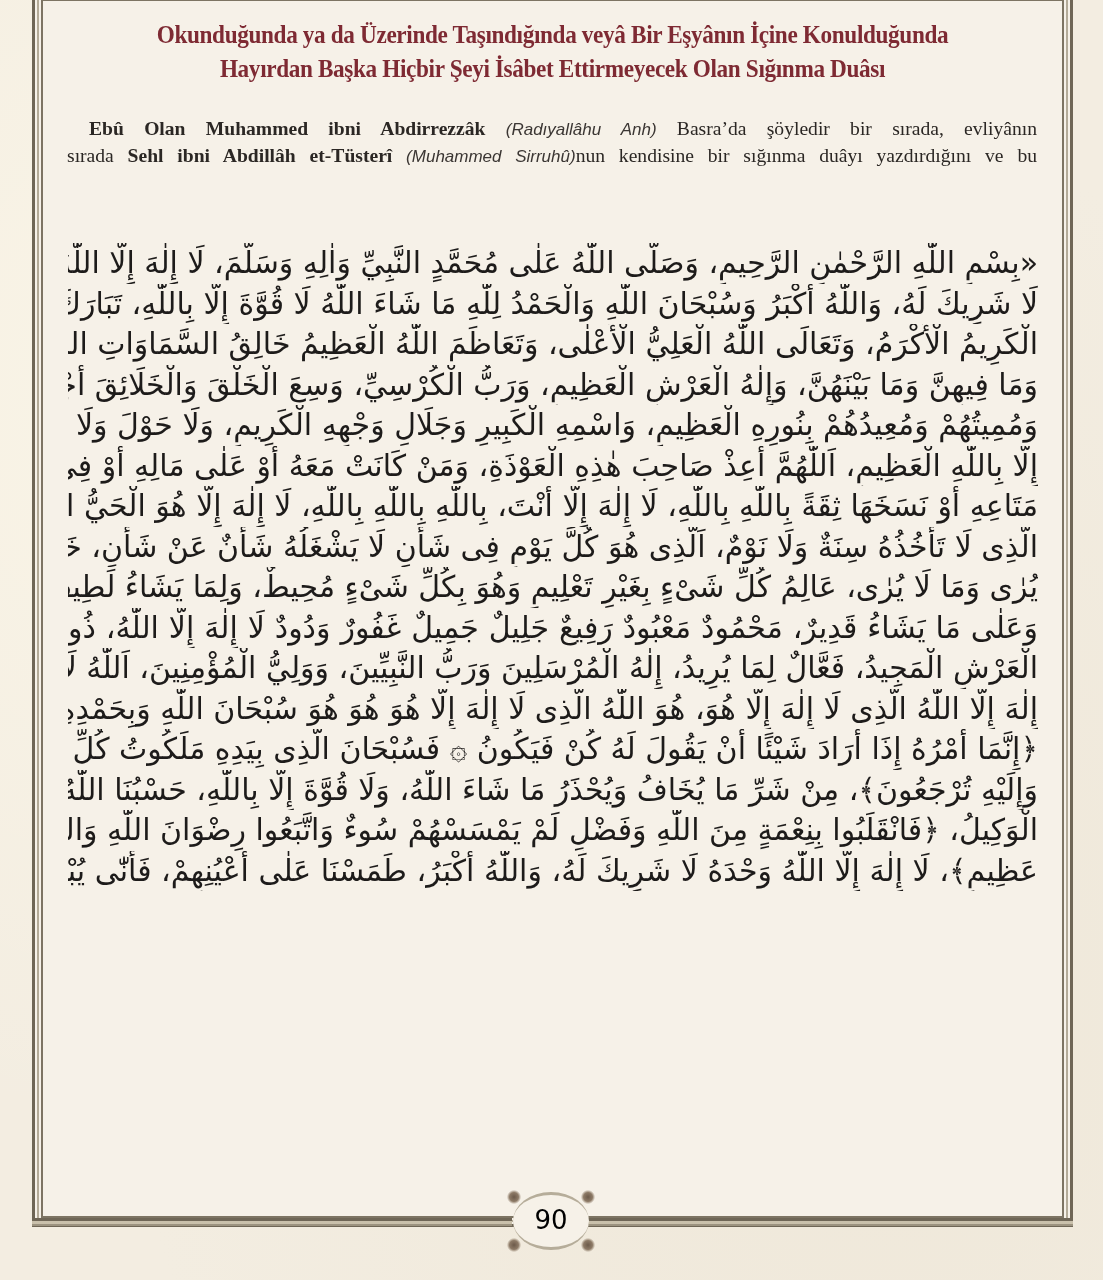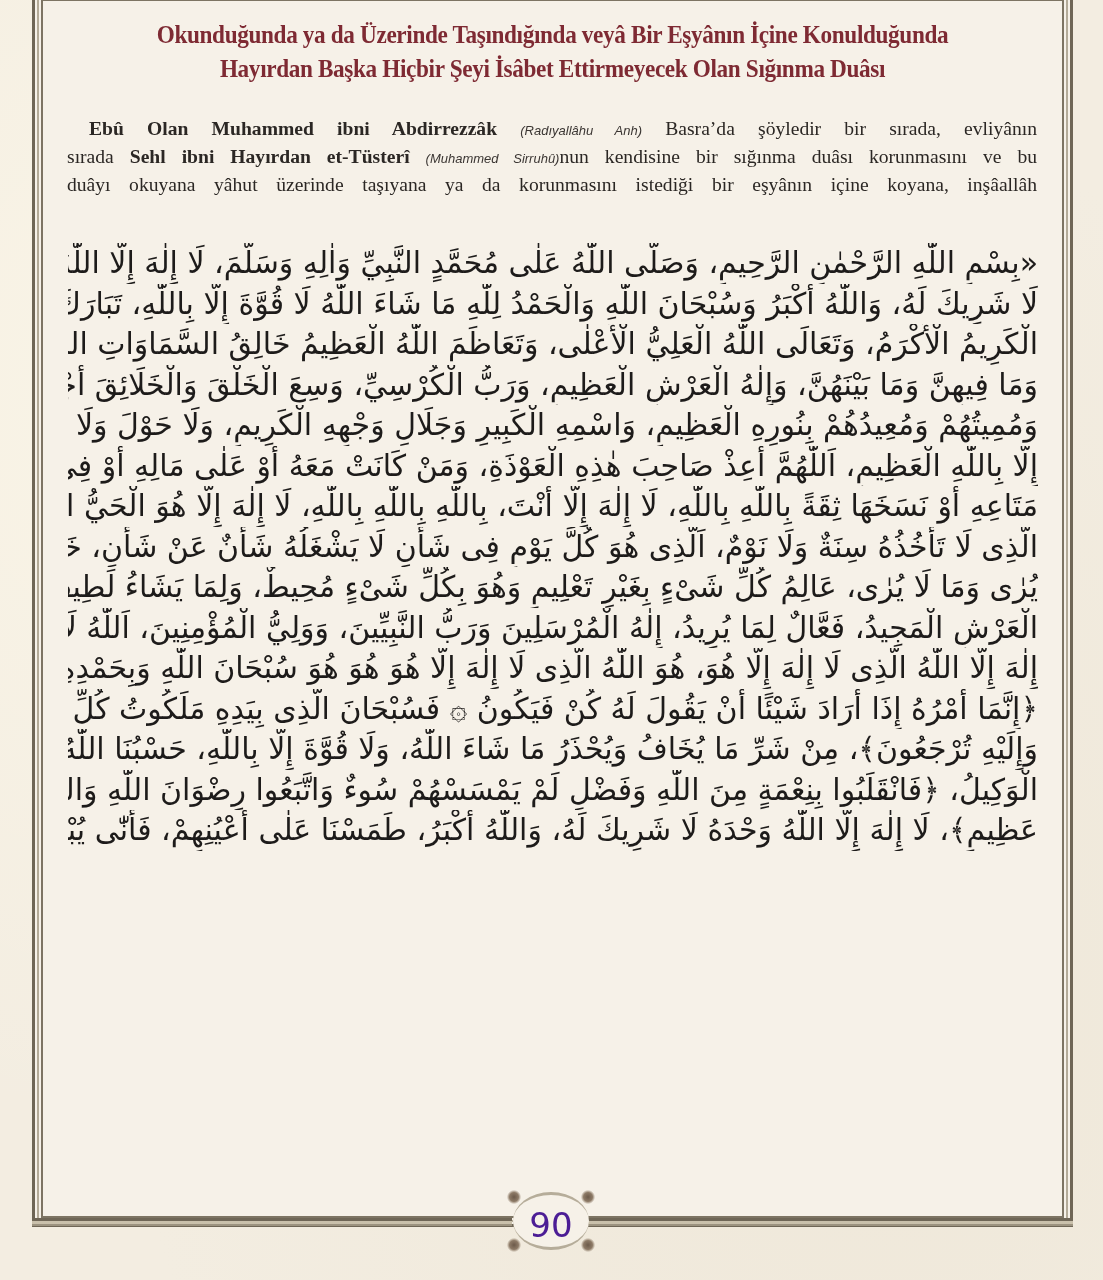--- a/index.html
+++ b/index.html
@@ -61,21 +61,21 @@
     line-height: 26px;
     text-align: justify;
   }
   .intro .line { display: block; white-space: nowrap; text-align-last: justify; text-align: justify; }
   .intro .line.last { text-align-last: left; }
   .intro .indent { padding-left: 22px; }
   .intro b { font-weight: bold; }
   .intro .honorific {
     font-family: "Liberation Sans", sans-serif;
     font-style: italic;
-    font-size: 13px;
+    font-size: 17px;
     color: #3b3633;
   }
   .arabic {
     position: absolute;
     left: 68px;
     width: 970px;
     top: 243px;
     direction: rtl;
     color: #1d1b1a;
     font-family: "DejaVu Sans", sans-serif;
@@ -129,52 +129,52 @@
   .page-badge .orn.tl { left: -6px; top: -5px; }
   .page-badge .orn.tr { right: -6px; top: -5px; }
   .page-badge .orn.bl { left: -6px; bottom: -5px; }
   .page-badge .orn.br { right: -6px; bottom: -5px; }
   .page-badge .num {
     position: absolute;
     left: 0; right: 0;
     top: 10px;
     text-align: center;
     font-family: "DejaVu Sans", sans-serif;
-    font-size: 34px;
-    color: #4c1d95;
+    font-size: 26px;
+    color: #000000;
   }
 </style>
 </head>
 <body>
 
 <div class="frame">
   <div class="frame-inner"></div>
 </div>
 
 <div class="title">
   <div>Okunduğunda ya da Üzerinde Taşındığında veyâ Bir Eşyânın İçine Konulduğunda</div>
   <div>Hayırdan Başka Hiçbir Şeyi İsâbet Ettirmeyecek Olan Sığınma Duâsı</div>
 </div>
 
 <div class="intro">
   <span class="line indent"><b>Ebû Olan Muhammed ibni Abdirrezzâk</b> <span class="honorific">(Radıyallâhu Anh)</span><span> Basra’da şöyledir bir sırada, evliyânın</span></span>
-  <span class="line"><span>sırada </span><b>Sehl ibni Hayırdan et-Tüsterî</b> <span class="honorific">(Muhammed Sirruhû)</span><span>nun kendisine bir sığınma duâsı korunmasını ve bu</span></span>
-  <span class="line">duâyı okuyana yâhut üzerinde taşıyana ya da korunmasını istediği bir eşyânın içine koyana, inşâallâh</span>
+  <span class="line"><span>sırada </span><b>Sehl ibni Abdillâh et-Tüsterî</b> <span class="honorific">(Muhammed Sirruhû)</span><span>nun kendisine bir sığınma duâyı yazdırdığını ve bu</span></span>
 </div>
 
 <div class="arabic" lang="ar">
   <span class="aline">«بِسْمِ اللّٰهِ الرَّحْمٰنِ الرَّحِيمِ، وَصَلَّى اللّٰهُ عَلٰى مُحَمَّدٍ النَّبِيِّ وَاٰلِهِ وَسَلَّمَ، لَا إِلٰهَ إِلَّا اللّٰهُ وَحْدَهُ</span>
   <span class="aline">لَا شَرِيكَ لَهُ، وَاللّٰهُ أَكْبَرُ وَسُبْحَانَ اللّٰهِ وَالْحَمْدُ لِلّٰهِ مَا شَاءَ اللّٰهُ لَا قُوَّةَ إِلَّا بِاللّٰهِ، تَبَارَكَ اللّٰهُ</span>
   <span class="aline">الْكَرِيمُ الْأَكْرَمُ، وَتَعَالَى اللّٰهُ الْعَلِيُّ الْأَعْلٰى، وَتَعَاظَمَ اللّٰهُ الْعَظِيمُ خَالِقُ السَّمَاوَاتِ السَّبْعِ</span>
   <span class="aline">وَمَا فِيهِنَّ وَمَا بَيْنَهُنَّ، وَإِلٰهُ الْعَرْشِ الْعَظِيمِ، وَرَبُّ الْكُرْسِيِّ، وَسِعَ الْخَلْقَ وَالْخَلَائِقَ أَجْمَعِينَ،</span>
   <span class="aline">وَمُمِيتُهُمْ وَمُعِيدُهُمْ بِنُورِهِ الْعَظِيمِ، وَاسْمِهِ الْكَبِيرِ وَجَلَالِ وَجْهِهِ الْكَرِيمِ، وَلَا حَوْلَ وَلَا قُوَّةَ</span>
   <span class="aline">إِلَّا بِاللّٰهِ الْعَظِيمِ، اَللّٰهُمَّ أَعِذْ صَاحِبَ هٰذِهِ الْعَوْذَةِ، وَمَنْ كَانَتْ مَعَهُ أَوْ عَلٰى مَالِهِ أَوْ فِى</span>
   <span class="aline">مَتَاعِهِ أَوْ نَسَخَهَا ثِقَةً بِاللّٰهِ بِاللّٰهِ، لَا إِلٰهَ إِلَّا أَنْتَ، بِاللّٰهِ بِاللّٰهِ بِاللّٰهِ، لَا إِلٰهَ إِلَّا هُوَ الْحَيُّ الْقَيُّومُ</span>
   <span class="aline">الَّذِى لَا تَأْخُذُهُ سِنَةٌ وَلَا نَوْمٌ، اَلَّذِى هُوَ كُلَّ يَوْمٍ فِى شَأْنٍ لَا يَشْغَلُهُ شَأْنٌ عَنْ شَأْنٍ، خَالِقُ مَا</span>
   <span class="aline">يُرٰى وَمَا لَا يُرٰى، عَالِمُ كُلِّ شَىْءٍ بِغَيْرِ تَعْلِيمٍ وَهُوَ بِكُلِّ شَىْءٍ مُحِيطٌ، وَلِمَا يَشَاءُ لَطِيفٌ،</span>
+  <span class="aline">وَعَلٰى مَا يَشَاءُ قَدِيرٌ، مَحْمُودٌ مَعْبُودٌ رَفِيعٌ جَلِيلٌ جَمِيلٌ غَفُورٌ وَدُودٌ لَا إِلٰهَ إِلَّا اللّٰهُ، ذُو</span>
   <span class="aline">الْعَرْشِ الْمَجِيدُ، فَعَّالٌ لِمَا يُرِيدُ، إِلٰهُ الْمُرْسَلِينَ وَرَبُّ النَّبِيِّينَ، وَوَلِيُّ الْمُؤْمِنِينَ، اَللّٰهُ لَا</span>
   <span class="aline">إِلٰهَ إِلَّا اللّٰهُ الَّذِى لَا إِلٰهَ إِلَّا هُوَ، هُوَ اللّٰهُ الَّذِى لَا إِلٰهَ إِلَّا هُوَ هُوَ هُوَ سُبْحَانَ اللّٰهِ وَبِحَمْدِهِ،</span>
   <span class="aline">﴿إِنَّمَا أَمْرُهُ إِذَا أَرَادَ شَيْئًا أَنْ يَقُولَ لَهُ كُنْ فَيَكُونُ ۞ فَسُبْحَانَ الَّذِى بِيَدِهِ مَلَكُوتُ كُلِّ شَىْءٍ</span>
   <span class="aline">وَإِلَيْهِ تُرْجَعُونَ﴾، مِنْ شَرِّ مَا يُخَافُ وَيُحْذَرُ مَا شَاءَ اللّٰهُ، وَلَا قُوَّةَ إِلَّا بِاللّٰهِ، حَسْبُنَا اللّٰهُ وَنِعْمَ</span>
   <span class="aline">الْوَكِيلُ، ﴿فَانْقَلَبُوا بِنِعْمَةٍ مِنَ اللّٰهِ وَفَضْلٍ لَمْ يَمْسَسْهُمْ سُوءٌ وَاتَّبَعُوا رِضْوَانَ اللّٰهِ وَاللّٰهُ ذُو فَضْلٍ</span>
   <span class="aline last">عَظِيمٍ﴾، لَا إِلٰهَ إِلَّا اللّٰهُ وَحْدَهُ لَا شَرِيكَ لَهُ، وَاللّٰهُ أَكْبَرُ، طَمَسْنَا عَلٰى أَعْيُنِهِمْ، فَأَنّٰى يُبْصِرُونَ،</span>
 </div>
 
 <div class="page-number-bar">
   <div class="rule left"></div>

